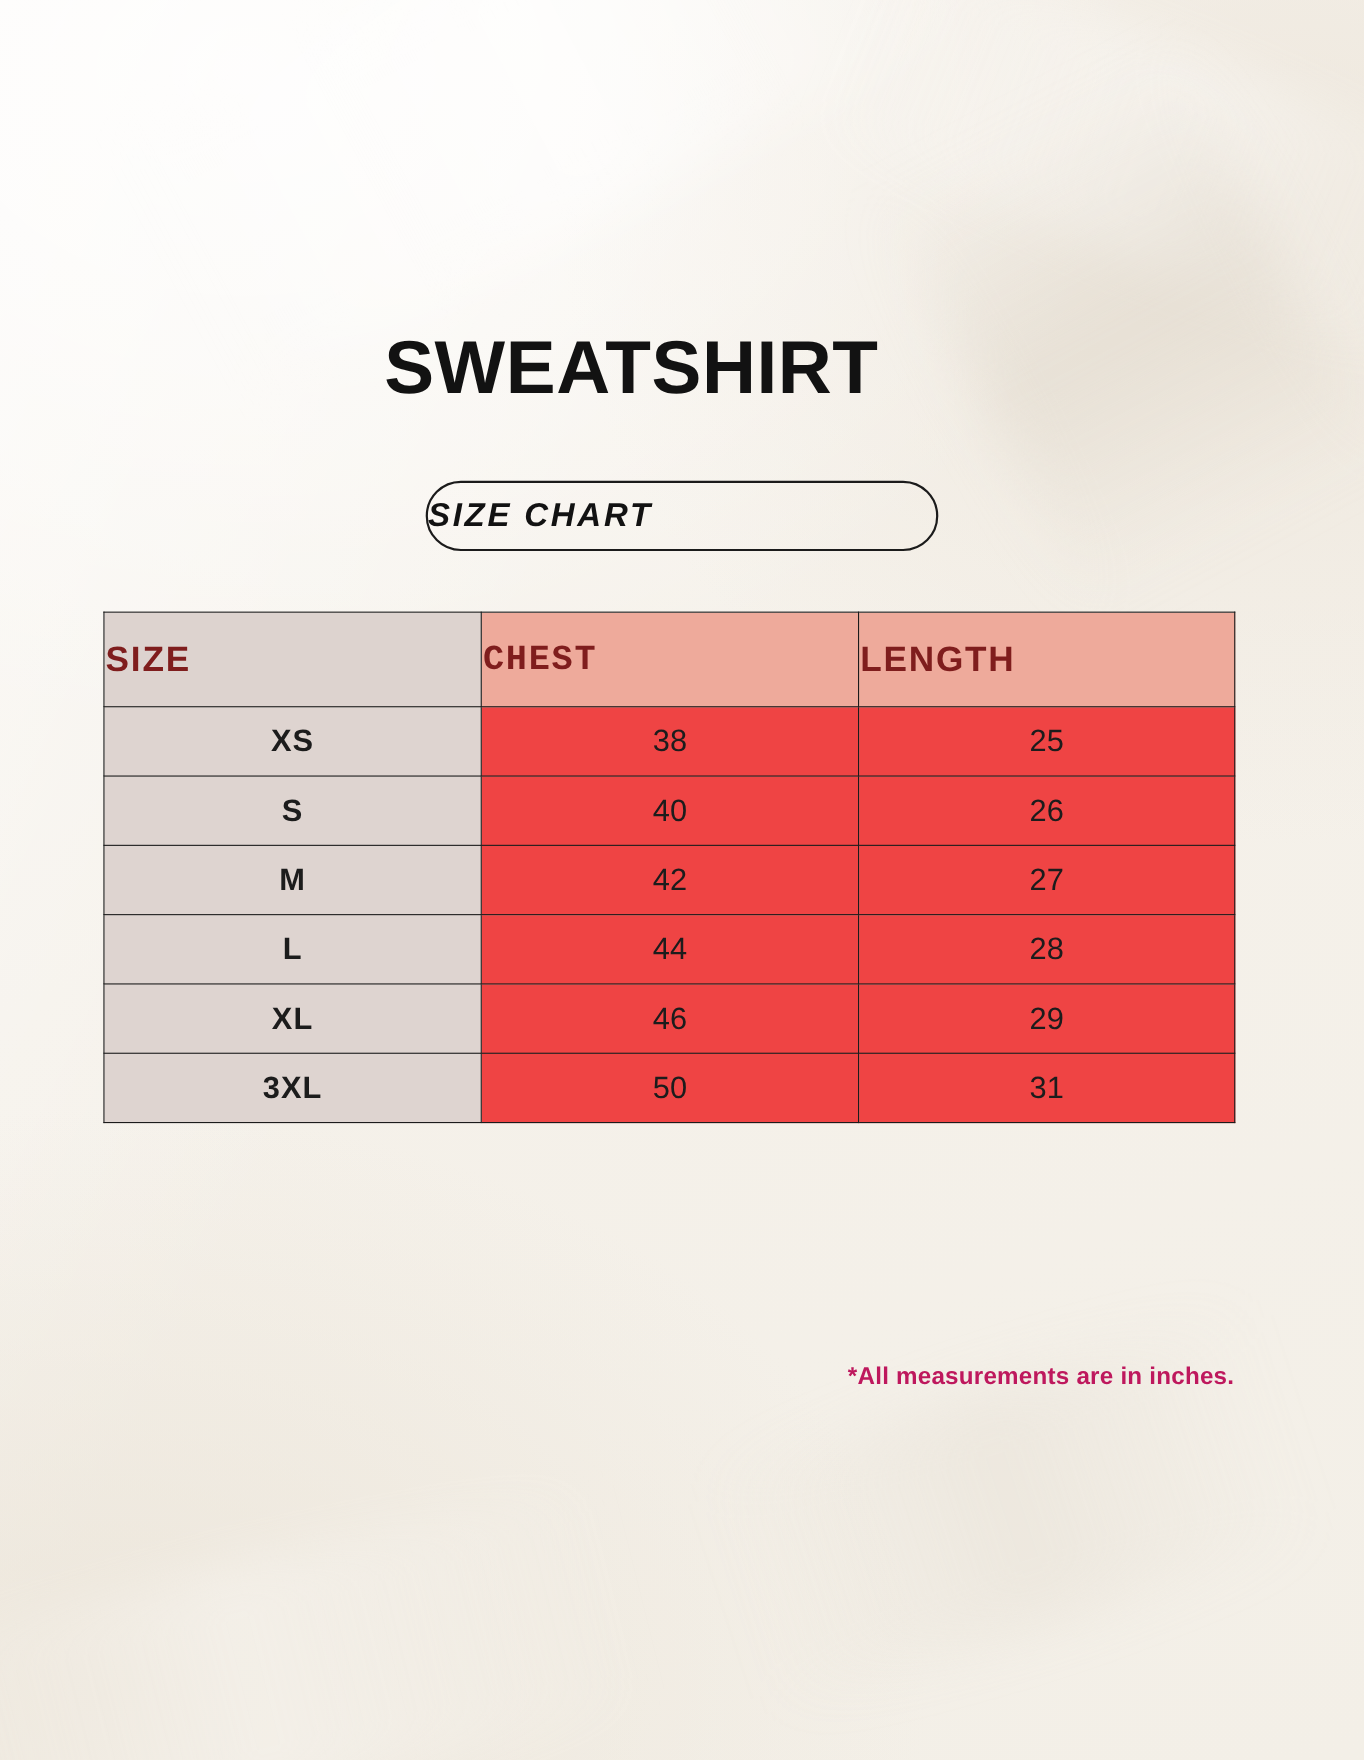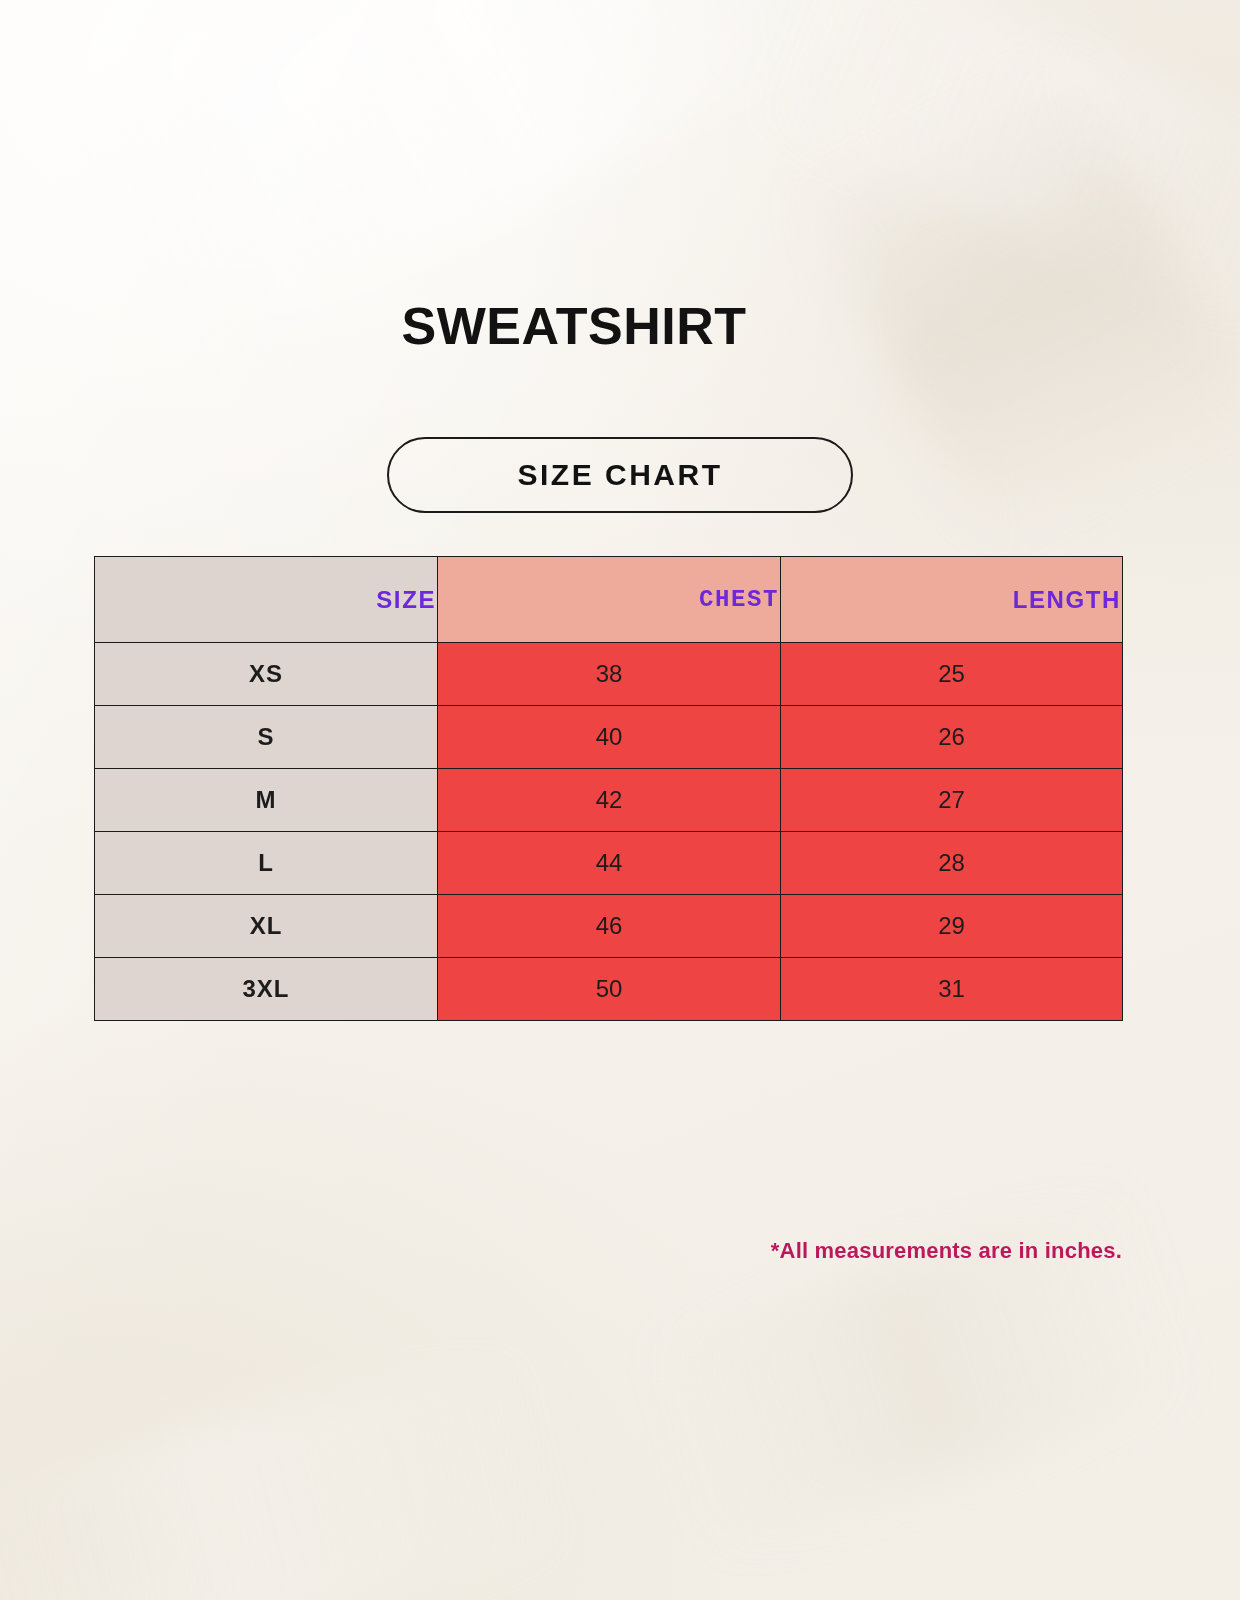--- a/index.html
+++ b/index.html
@@ -52,41 +52,41 @@
     height: 1600px;
     box-sizing: border-box;
   }
 
   .title {
     position: absolute;
     top: 300px;
     left: 0;
     width: 1148px;
     text-align: center;
-    font-size: 52px;
+    font-size: 68px;
     font-weight: 700;
     letter-spacing: 0.5px;
     line-height: 1;
     color: #121212;
   }
 
   .pill {
     position: absolute;
     top: 437px;
     left: 50%;
     transform: translateX(-50%);
     width: 466px;
-    height: 76px;
+    height: 64px;
     border: 2px solid #1b1b1b;
     border-radius: 40px;
     display: flex;
     align-items: center;
-    justify-content: center;
     background: transparent;
     box-sizing: border-box;
+    font-style: italic;
   }
   .pill span {
     font-size: 30px;
     font-weight: 700;
     letter-spacing: 2.5px;
     color: #121212;
   }
 
   .table-wrap {
     position: absolute;
@@ -99,34 +99,34 @@
     border-collapse: collapse;
     width: 1028px;
     table-layout: fixed;
   }
   table.size-chart td, table.size-chart th {
     border: 1.5px solid #1b1b1b;
     box-sizing: border-box;
   }
   table.size-chart th {
     height: 86px;
-    font-size: 24px;
+    font-size: 32px;
     font-weight: 700;
     letter-spacing: 1.6px;
-    text-align: right;
-    color: #6d28d9;
+    text-align: left;
+    color: #7f1d1d;
   }
   .th-size   { background: #ddd3cf; width: 343px; }
   .th-chest  { background: #eeaa9b; width: 343px; font-family: Liberation Mono, monospace; }
   .th-length { background: #eeaa9b; width: 342px; }
 
   table.size-chart td {
     height: 63px;
     text-align: center;
-    font-size: 24px;
+    font-size: 28px;
     color: #1c1c1c;
   }
   td.c-size {
     background: #ded4d0;
     font-weight: 700;
     letter-spacing: 1px;
   }
   td.c-val {
     background: #ef4444;
     font-weight: 400;

